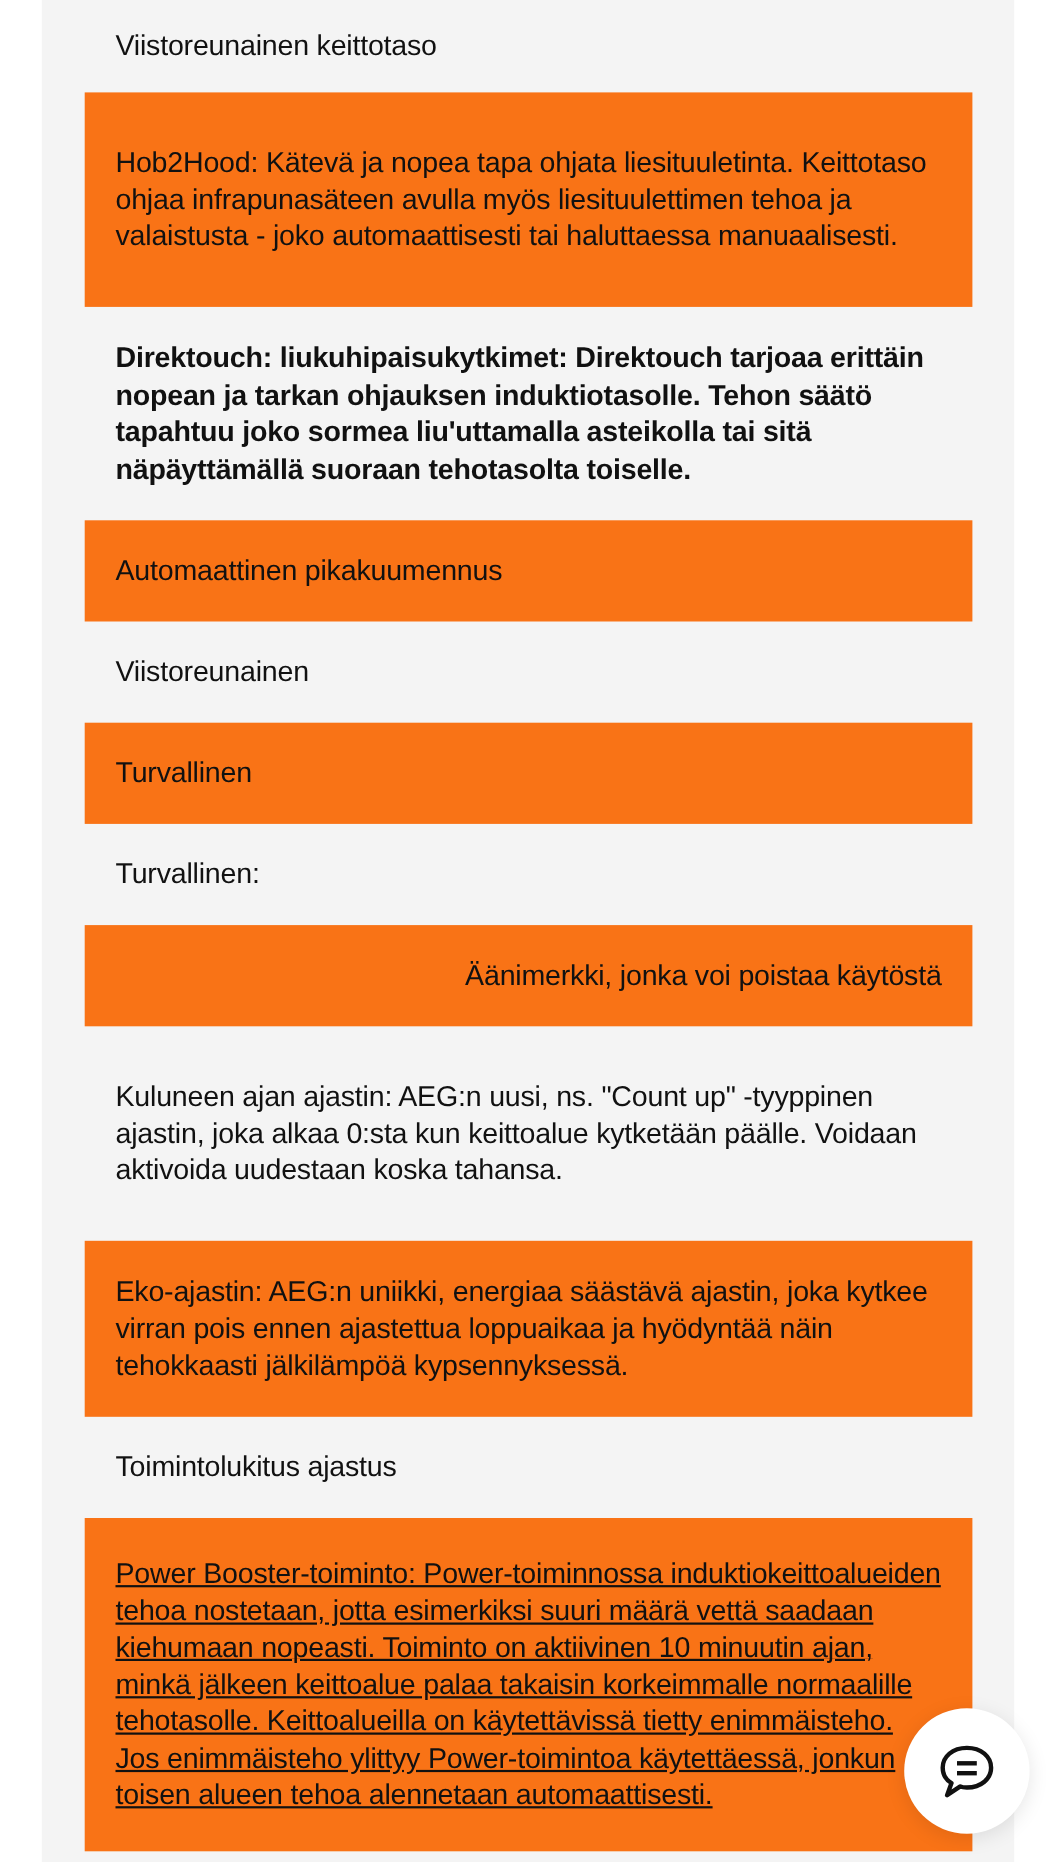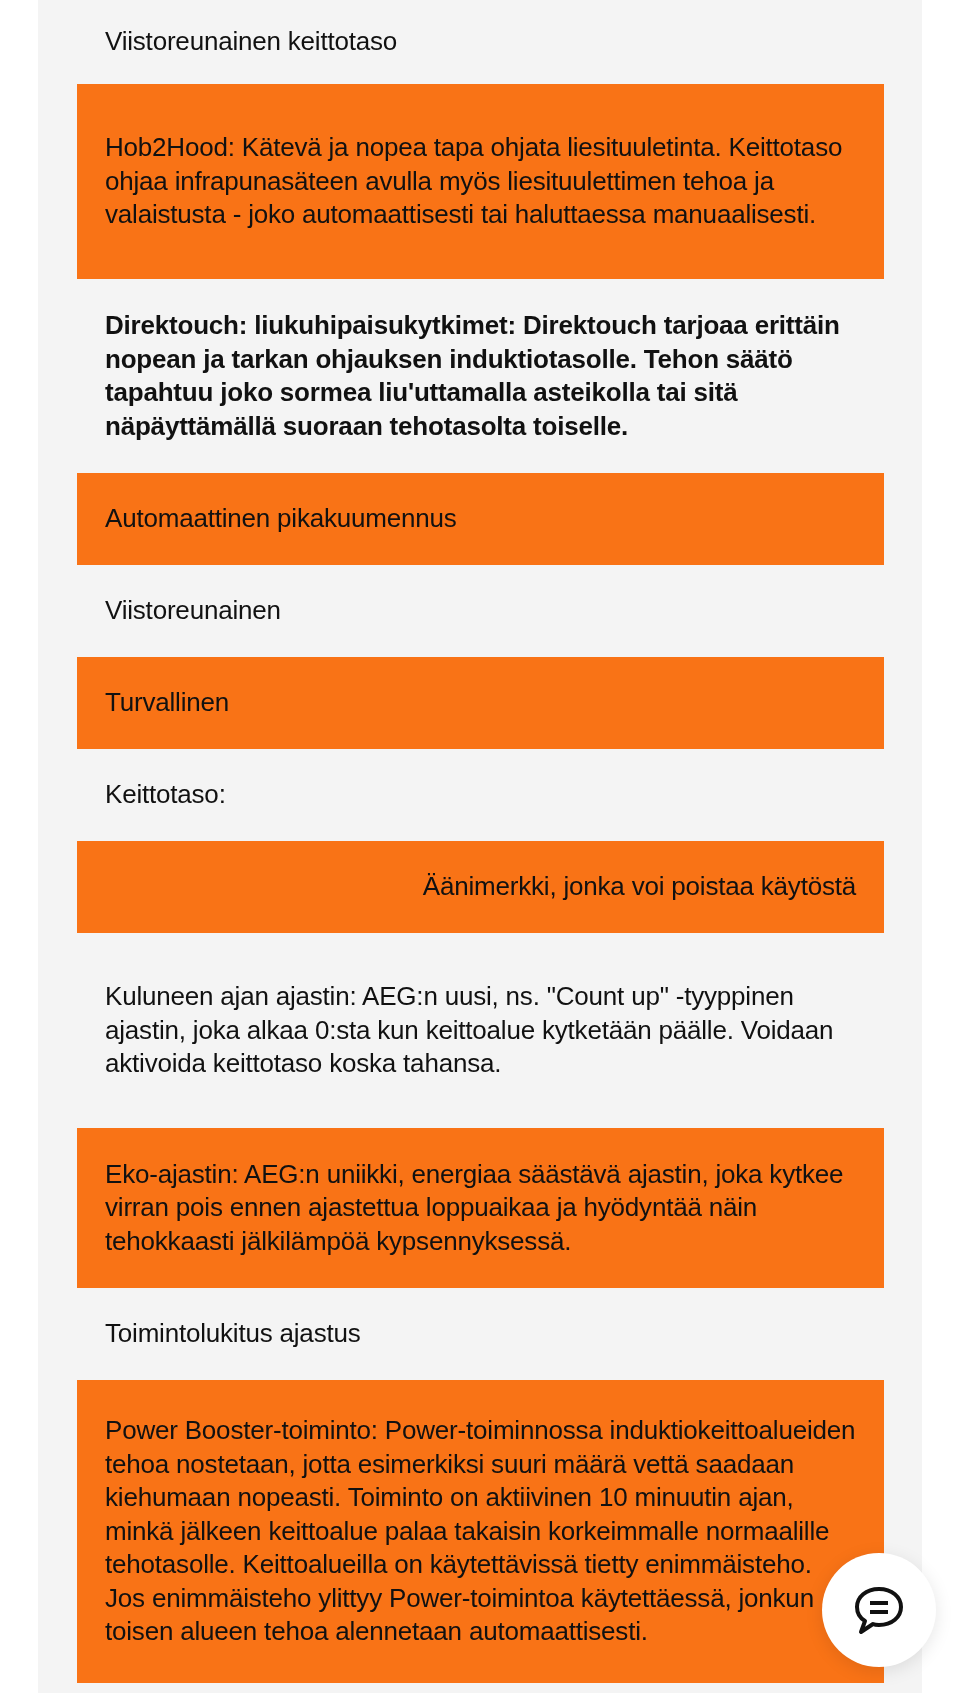--- a/index.html
+++ b/index.html
@@ -52,35 +52,35 @@
     <div class="row white" style="top:473px;height:92px;">
       <span>Automaattinen pikakuumennus</span>
     </div>
     <div class="row gray" style="top:565px;height:92px;">
       <span>Viistoreunainen</span>
     </div>
     <div class="row white" style="top:657px;height:92px;">
       <span>Turvallinen</span>
     </div>
     <div class="row gray" style="top:749px;height:92px;">
-      <span>Keittotaso:</span>
+      <span>Turvallinen:</span>
     </div>
     <div class="row white" style="top:841px;height:92px;text-align:right;">
       <span>Äänimerkki, jonka voi poistaa käytöstä</span>
     </div>
     <div class="row gray" style="top:933px;height:195px;">
-      <span>Kuluneen ajan ajastin: AEG:n uusi, ns. "Count up" -tyyppinen ajastin, joka alkaa 0:sta kun keittoalue kytketään päälle. Voidaan aktivoida keittotaso koska tahansa.</span>
+      <span>Kuluneen ajan ajastin: AEG:n uusi, ns. "Count up" -tyyppinen ajastin, joka alkaa 0:sta kun keittoalue kytketään päälle. Voidaan aktivoida uudestaan koska tahansa.</span>
     </div>
     <div class="row white" style="top:1128px;height:160px;">
       <span>Eko-ajastin: AEG:n uniikki, energiaa säästävä ajastin, joka kytkee virran pois ennen ajastettua loppuaikaa ja hyödyntää näin tehokkaasti jälkilämpöä kypsennyksessä.</span>
     </div>
     <div class="row gray" style="top:1288px;height:92px;">
       <span>Toimintolukitus ajastus</span>
     </div>
-    <div class="row white" style="top:1380px;height:303px;">
+    <div class="row white" style="top:1380px;height:303px;text-decoration:underline;">
       <span>Power Booster-toiminto: Power-toiminnossa induktiokeittoalueiden tehoa nostetaan, jotta esimerkiksi suuri määrä vettä saadaan kiehumaan nopeasti. Toiminto on aktiivinen 10 minuutin ajan, minkä jälkeen keittoalue palaa takaisin korkeimmalle normaalille tehotasolle. Keittoalueilla on käytettävissä tietty enimmäisteho. Jos enimmäisteho ylittyy Power-toimintoa käytettäessä, jonkun toisen alueen tehoa alennetaan automaattisesti.</span>
     </div>
   </div>
 </div>
 
 <div class="chat-btn" aria-label="Chat">
   <svg width="54" height="52" viewBox="0 0 54 52">
     <path d="M27 5 C14 5 5 13 5 23 C5 29 8 34 13 37 L9 48 L21 40 C23 41 25 41 27 41 C40 41 49 33 49 23 C49 13 40 5 27 5 Z" fill="none" stroke="#111" stroke-width="4" stroke-linejoin="round"></path>
     <rect x="18" y="17" width="18" height="4" fill="#111"></rect>
     <rect x="18" y="26" width="18" height="4" fill="#111"></rect>

